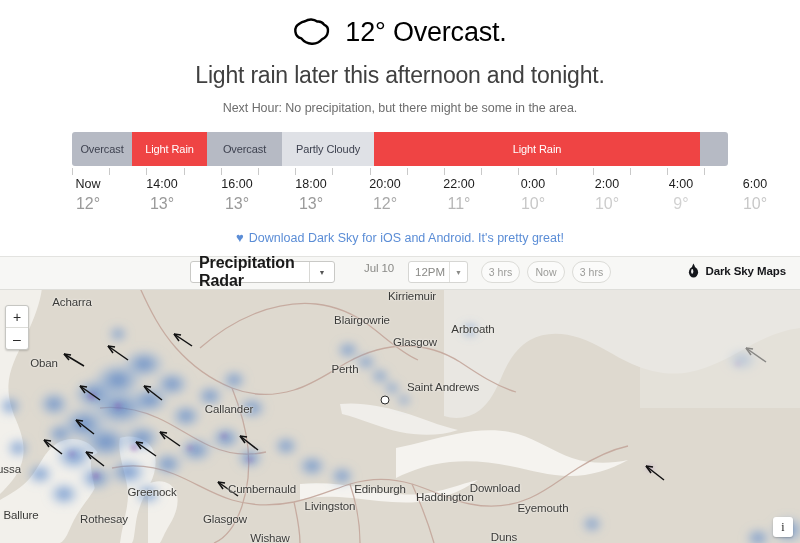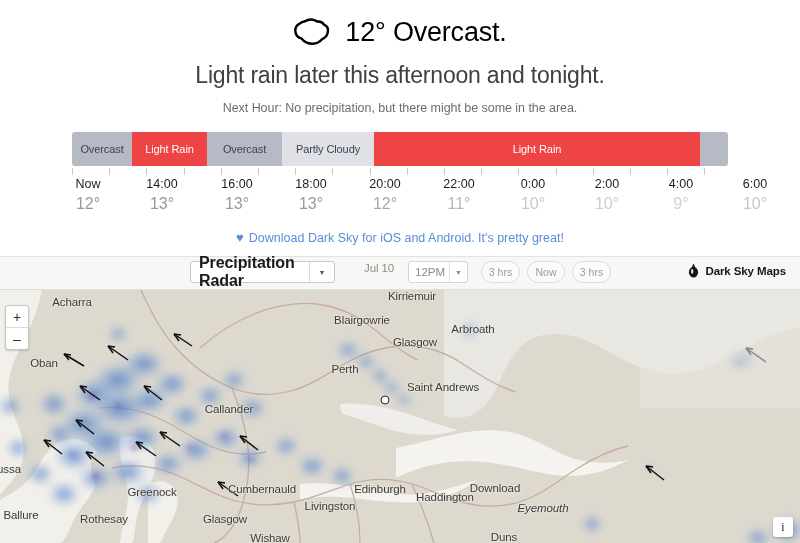--- a/index.html
+++ b/index.html
@@ -529,18 +529,18 @@
       <div class="place" style="left: 21px; top: 515px; text-align: center;">Ballure</div>
       <div class="place" style="left: 152px; top: 492px;">Greenock</div>
       <div class="place" style="left: 104px; top: 519px;">Rothesay</div>
       <div class="place" style="left: 262px; top: 489px;">Cumbernauld</div>
       <div class="place" style="left: 225px; top: 519px;">Glasgow</div>
       <div class="place" style="left: 270px; top: 538px;">Wishaw</div>
       <div class="place" style="left: 330px; top: 506px;">Livingston</div>
       <div class="place" style="left: 380px; top: 489px;">Edinburgh</div>
       <div class="place" style="left: 445px; top: 497px;">Haddington</div>
       <div class="place" style="left: 495px; top: 488px;">Download</div>
-      <div class="place" style="left: 543px; top: 508px; font-style: italic;">Eyemouth</div>
+      <div class="place" style="left: 543px; top: 508px;">Eyemouth</div>
       <div class="place" style="left: 504px; top: 537px;">Duns</div>
     </div>
   <div class="loc-marker" style="left:385px;top:400px;"></div>
 
 </div>
 
 </body></html>

